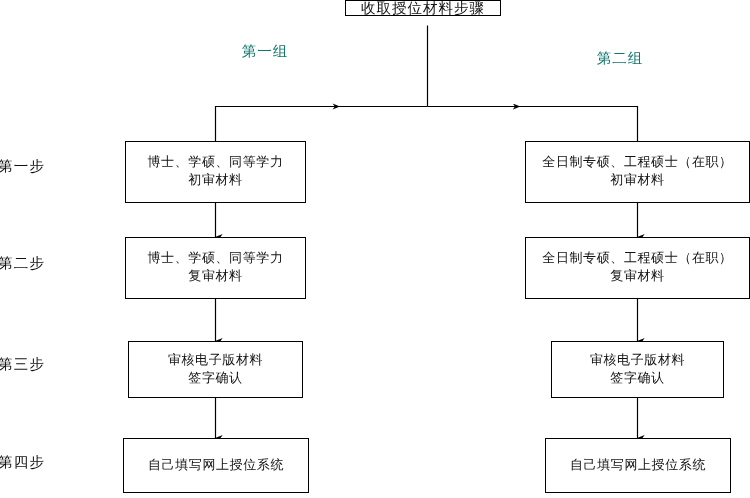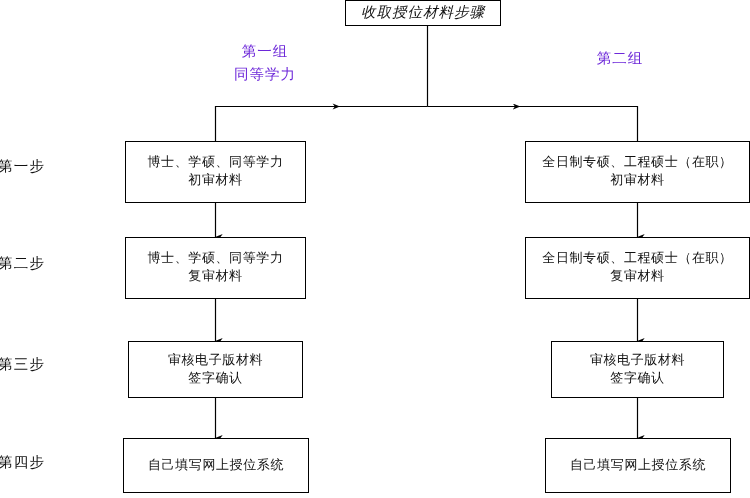--- a/index.html
+++ b/index.html
@@ -49,21 +49,21 @@
   .title-node {
     font-size: 14.5px;
     letter-spacing: 1px;
   }
   .grouplabel {
     position: absolute;
     text-align: center;
     font-size: 14.5px;
     line-height: 1.6;
     letter-spacing: 1px;
-    color: #6d28d9;
+    color: #0f766e;
     z-index: 2;
   }
   .steplabel {
     position: absolute;
     font-size: 14.5px;
     letter-spacing: 1.2px;
     color: #111111;
     white-space: nowrap;
     z-index: 2;
   }
@@ -96,27 +96,26 @@
 
     <path d="M215.5,203 L215.5,237" stroke="#000000" stroke-width="1.2" fill="none" marker-end="url(#arrow-down)"></path>
     <path d="M215.5,299 L215.5,341" stroke="#000000" stroke-width="1.2" fill="none" marker-end="url(#arrow-down)"></path>
     <path d="M215.5,398 L215.5,438" stroke="#000000" stroke-width="1.2" fill="none" marker-end="url(#arrow-down)"></path>
 
     <path d="M637.5,203 L637.5,237" stroke="#000000" stroke-width="1.2" fill="none" marker-end="url(#arrow-down)"></path>
     <path d="M637.5,299 L637.5,341" stroke="#000000" stroke-width="1.2" fill="none" marker-end="url(#arrow-down)"></path>
     <path d="M637.5,398 L637.5,438" stroke="#000000" stroke-width="1.2" fill="none" marker-end="url(#arrow-down)"></path>
   </svg>
 
-  <div class="node title-node" style="left:345px; top:0px; width:156px; height:26px;font-style:italic;">
+  <div class="node title-node" style="left:345px; top:0px; width:156px; height:16px;">
     <span>收取授位材料步骤</span>
   </div>
 
   <div class="grouplabel" style="left:180px; top:40px; width:170px;">
     <div>第一组</div>
-    <div>同等学力</div>
   </div>
 
   <div class="grouplabel" style="left:520px; top:47px; width:200px;">
     <div>第二组</div>
   </div>
 
   <div class="steplabel" style="left:-2px; top:157px;">第一步</div>
   <div class="steplabel" style="left:-2px; top:254px;">第二步</div>
   <div class="steplabel" style="left:-2px; top:355px;">第三步</div>
   <div class="steplabel" style="left:-2px; top:453px;">第四步</div>

